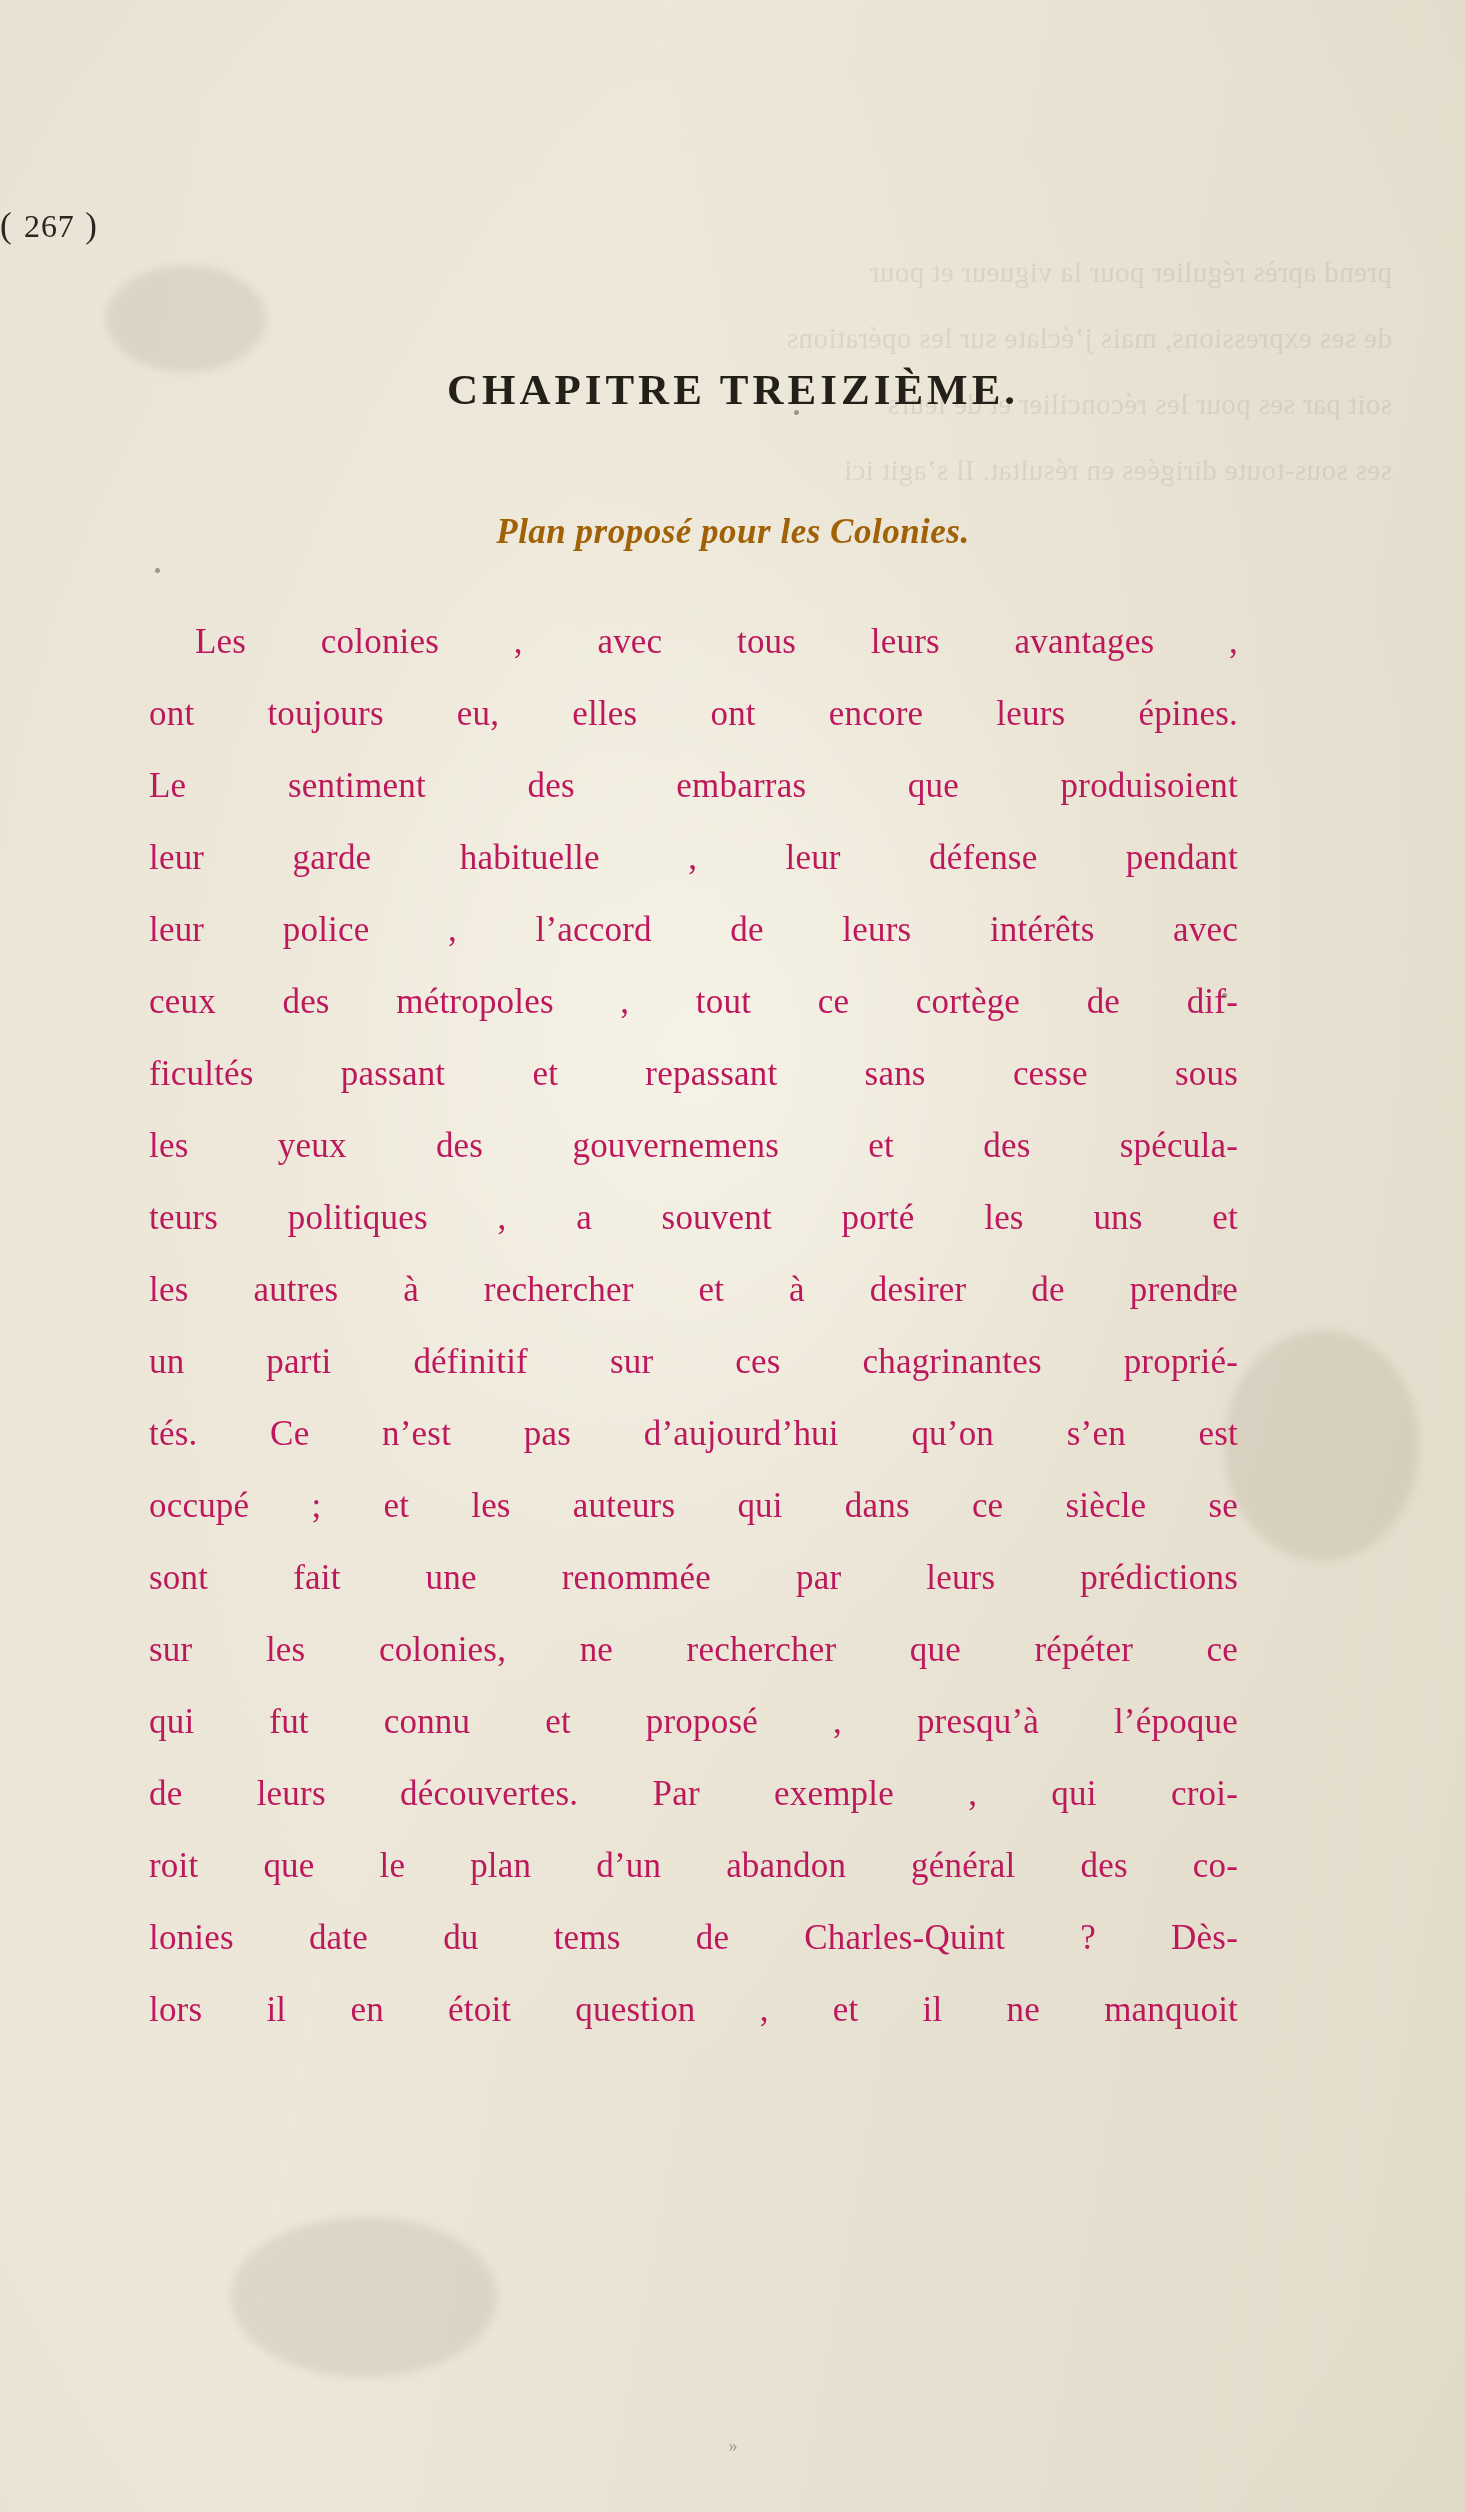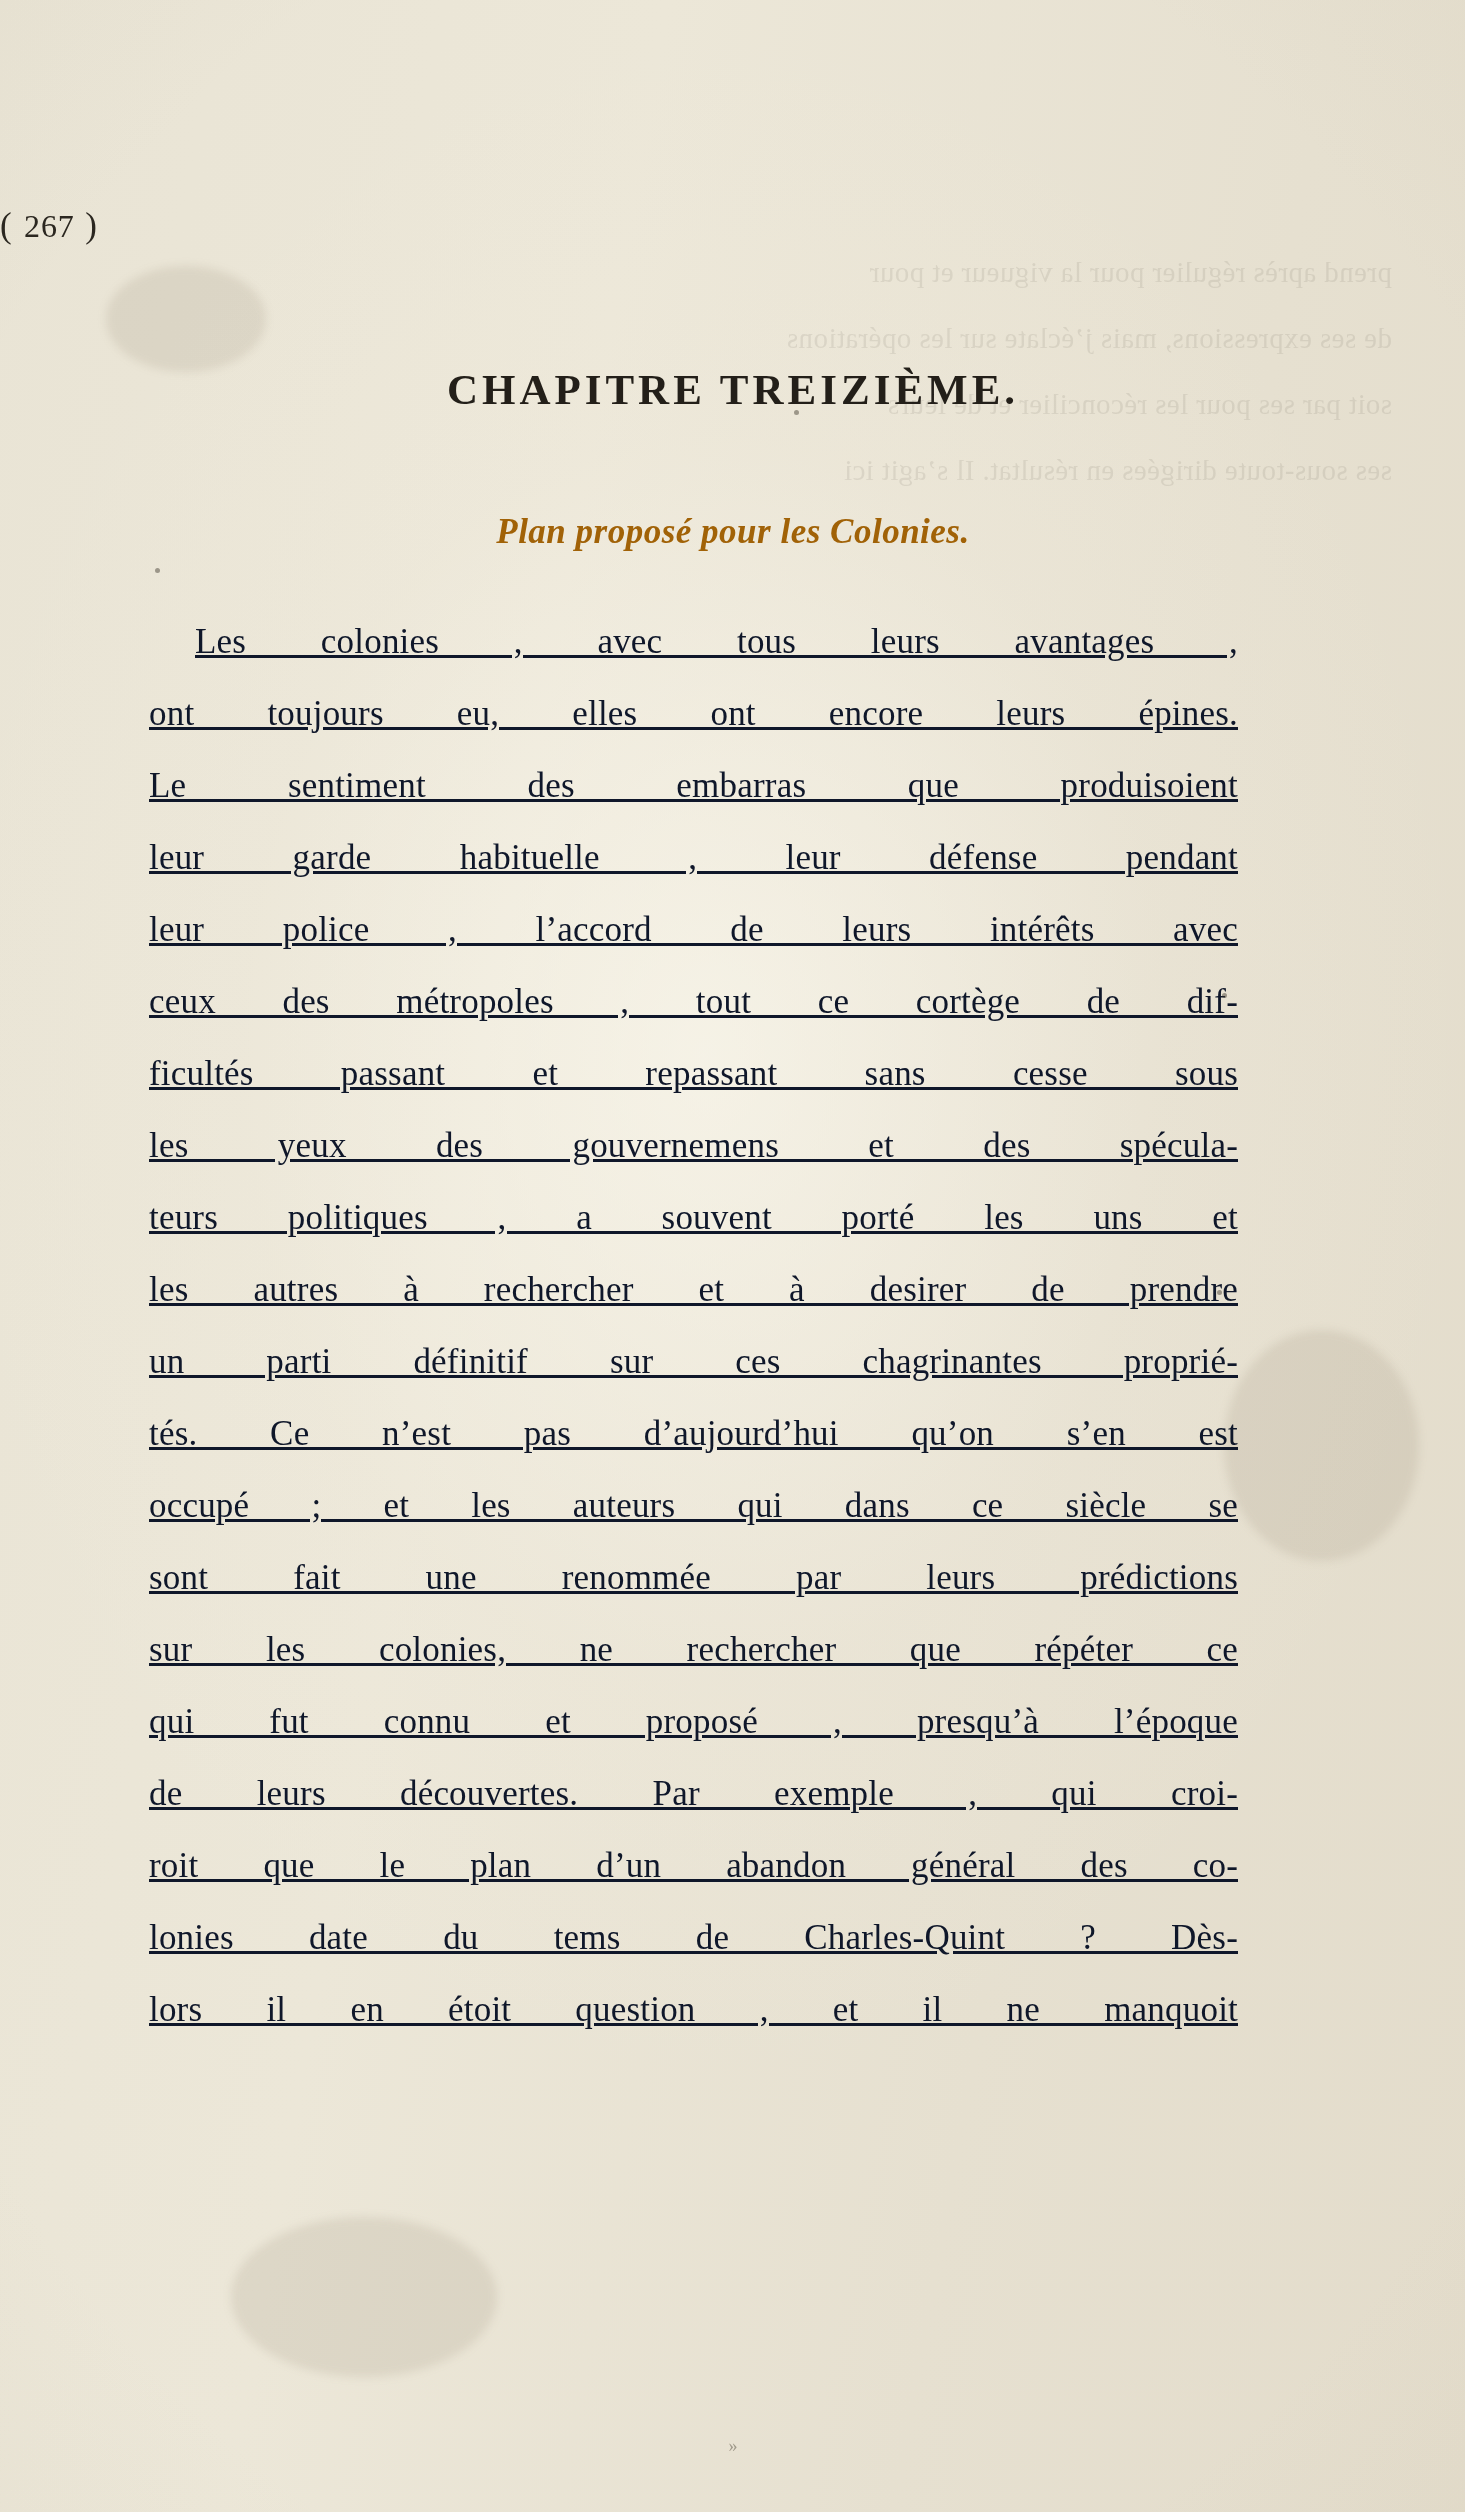--- a/index.html
+++ b/index.html
@@ -78,27 +78,26 @@
     font-style: italic;
     font-size: 35px;
     color: #a16207;
     letter-spacing: 0.5px;
   }
   .body-text {
     position: absolute;
     top: 606px;
     left: 149px;
     width: 1089px;
-    color: #0f172a;
+    color: #be185d;
     font-size: 35px;
     line-height: 72px;
     text-align: justify;
     text-align-last: left;
     letter-spacing: 0.2px;
-    text-decoration: underline;
   }
   .body-text .indent {
     display: inline-block;
     width: 46px;
   }
   .line {
     display: block;
     white-space: nowrap;
   }
   

